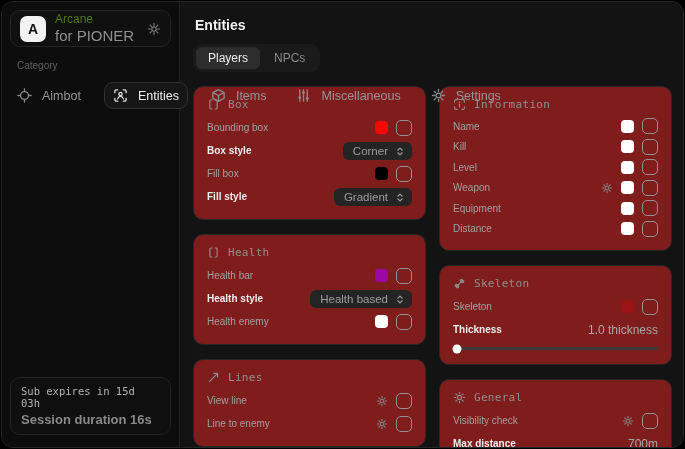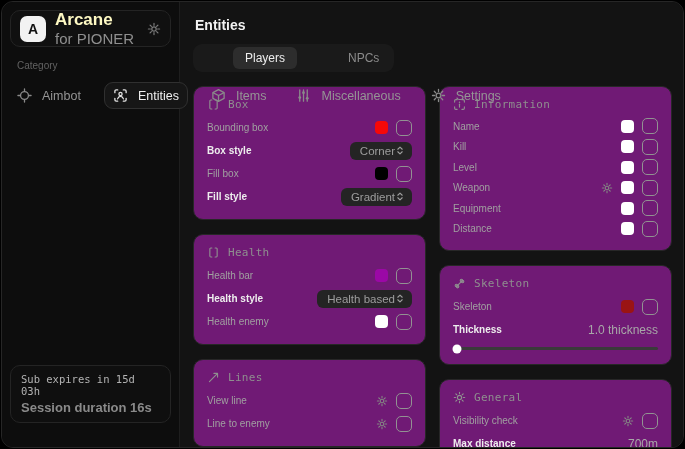--- a/index.html
+++ b/index.html
@@ -11,63 +11,63 @@
   }
   
   .sidebar { width:178px; background:#0d0d0d; border-right:1px solid #1e1e1e; position:relative; flex-shrink:0; }
   .brand-card {
     margin:8px; height:37px; border:1px solid #242424; border-radius:10px;
     background:#101010; display:flex; align-items:center; gap:9px; padding:0 9px;
   }
   .logo { width:26px; height:26px; border-radius:7px; background:#f2f2f2; color:#111;
     display:flex; align-items:center; justify-content:center; font-weight:700; font-size:14px; }
   .brand-text { display:flex; flex-direction:column; line-height:1.15; flex:1; }
-  .brand-name { color:#fef9c3; font-size:17px; font-weight:700; }
+  .brand-name { color:#4d7c0f; font-size:12px; font-weight:400; }
   .brand-sub { color:#8f8f8f; font-size:15px; }
   .brand-gear { color:#7a7a7a; display:flex; }
   .category-label { margin:13px 0 6px 15px; font-size:10px; color:#626262; }
   .nav { display:flex; flex-direction:row;align-items:center; }
   .nav-item {
     height:28px; display:flex; align-items:center; gap:10px; padding:0 15px;
     color:#959595; font-size:12.5px; cursor:pointer; background:none; border:none;
     font-family:inherit; text-align:left;
   }
   .nav-item .nicon { display:flex; color:#8a8a8a; }
   .nav-item.active {
     margin:5px 8px; padding:0 8px; height:27px; border:1px solid #303030;
     border-radius:9px; background:#161616; color:#efefef;
   }
   .nav-item.active .nicon { color:#e3e3e3; }
   .status-card {
-    position:absolute; left:8px; right:8px; bottom:24px; border:1px solid #242424;
+    position:absolute; left:8px; right:8px; bottom:12px; border:1px solid #242424;
     border-radius:10px; padding:7px 10px; background:#0f0f0f;
   }
   .status-line1 { font-family:"DejaVu Sans Mono", monospace; font-size:10.5px; color:#b4b4b4; }
   .status-line2 { font-size:13px; color:#8a8a8a; font-weight:700; margin-top:3px; }
   
   .main { flex:1; background:#131313; padding:13px 11px 11px 13px; overflow:hidden; }
   .page-title { color:#f2f2f2; font-size:14px; font-weight:700; margin:2px 0 11px 2px; }
   .tabs { display:inline-flex; background:#1a1a1a; border-radius:9px; padding:3px; gap:2px; }
   .tab { border:none; background:transparent; color:#8a8a8a; font-size:12px; padding:4px 12px;
-    border-radius:6px; cursor:pointer; font-family:inherit;margin-left:37px; }
+    border-radius:6px; cursor:pointer; font-family:inherit; }
   .tab.active { background:#2d2d2d; color:#ededed; }
   .cols { display:grid; grid-template-columns:1fr 1fr; gap:13px; margin-top:14px; }
   .col { display:flex; flex-direction:column; gap:14px; }
-  .panel { background:#701a75; border:1px solid #272727; border-radius:10px; padding:9px 13px 11px; }
+  .panel { background:#7f1d1d; border:1px solid #272727; border-radius:10px; padding:9px 13px 11px; }
   .panel-head { display:flex; align-items:center; gap:8px; color:#8f8f8f; margin:2px 0 5px; }
   .panel-title { font-family:"DejaVu Sans Mono", monospace; font-size:11px; letter-spacing:.3px; }
   .row { display:flex; align-items:center; justify-content:space-between; height:23px; }
   .panel.tight .row { height:20.5px; }
   .row-label { color:#a0a0a0; font-size:10px; }
   .row-label.em { color:#ededed; font-weight:700; }
   .controls { display:flex; align-items:center; gap:8px; }
   .swatch { width:13px; height:13px; border-radius:4px; display:inline-block; }
   .checkbox { width:16px; height:16px; border:1.5px solid #929292; border-radius:5px;
     background:transparent; display:inline-block; cursor:pointer; }
-  .dropdown { display:flex; align-items:flex-start; background:#242424; border:none;
+  .dropdown { display:flex; align-items:flex-end; gap:7px; background:#242424; border:none;
     border-radius:6px; padding:3px 7px 3px 10px; color:#9d9d9d; font-size:11.5px;
     cursor:pointer; font-family:inherit; }
   .mini-gear { color:#848484; display:flex; cursor:pointer; }
   .slider-value { color:#a8a8a8; font-size:12px; }
   .slider { position:relative; height:9px; margin-top:3px; cursor:pointer; }
   .slider-track { position:absolute; left:0; right:0; top:3px; height:3px; background:#3a3a3a; border-radius:2px; }
   .slider-fill { position:absolute; left:0; top:3px; height:3px; background:#f5f5f5; border-radius:2px; }
   .slider-thumb { position:absolute; top:4.5px; width:9px; height:9px; border-radius:50%;
     background:#fff; transform:translate(-50%,-50%); }
   svg { display:block; }

